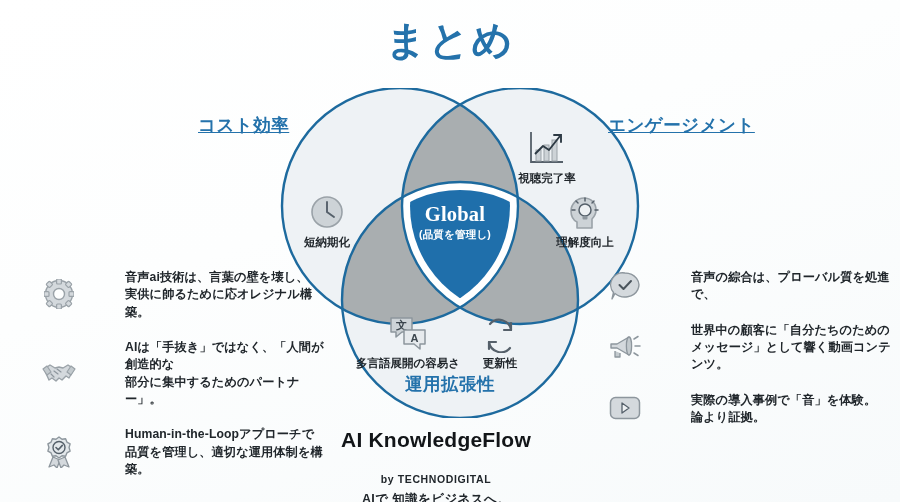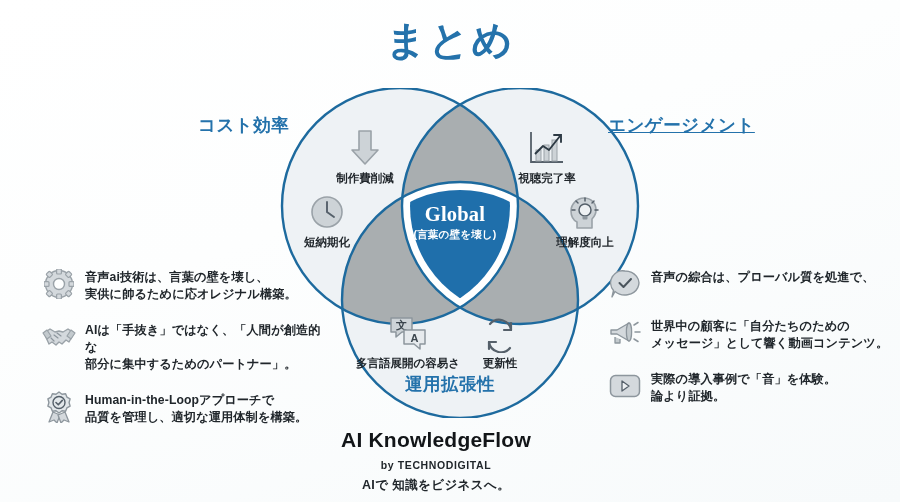--- a/index.html
+++ b/index.html
@@ -49,21 +49,21 @@
   .venn-svg { display: block; }
 
   .venn-label {
     position: absolute;
     font-size: 17.5px;
     font-weight: 700;
     color: #2472ab;
     letter-spacing: 0.5px;
     white-space: nowrap;
   }
-  #label-cost { left: 198px; top: 113px; }
+  #label-cost { left: 198px; top: 113px; text-decoration: underline; }
   #label-engagement { left: 608px; top: 113px; text-decoration: underline; }
   #label-ops {
     left: 0; top: 372px; width: 900px;
     text-align: center;
   }
 
   
   .venn-item {
     position: absolute;
     width: 110px;
@@ -114,22 +114,23 @@
   
   .side {
     position: absolute;
     width: 290px;
   }
   #side-left { left: 42px; top: 268px; }
   #side-right { left: 608px; top: 268px; }
 
   .bullet {
     display: flex;
-    align-items: flex-start;
+    align-items: center;
     margin-bottom: 17px;
+    gap: 40px;
   }
   .bullet .bic {
     flex: 0 0 34px;
     width: 34px;
     height: 32px;
     margin-right: 9px;
     display: flex;
     align-items: center;
     justify-content: center;
   }
@@ -154,21 +155,21 @@
     font-size: 21px;
     font-weight: 700;
     color: #121518;
     letter-spacing: 0.2px;
   }
   .footer .by {
     font-size: 10.5px;
     font-weight: 700;
     color: #20262b;
     letter-spacing: 0.6px;
-    margin-top: 7px;
+    margin-top: 21px;
   }
   .footer .tagline {
     font-size: 12.5px;
     font-weight: 700;
     color: #20262b;
     margin-top: 6px;
     letter-spacing: 0.4px;
   }
 </style>
 </head>
@@ -241,35 +242,27 @@
       <g fill="none" stroke="#1d6a9e" stroke-width="2.4">
         <circle cx="130" cy="118" r="118"></circle>
         <circle cx="250" cy="118" r="118"></circle>
         <circle cx="190" cy="212" r="118"></circle>
       </g>
     </svg>
   </div>
 
   <div class="center-text">
     <div class="cg-en">Global</div>
-    <div class="cg-jp">(言葉の壁を壊し)</div>
+    <div class="cg-jp">(品質を管理し)</div>
   </div>
 
   <div class="venn-label" id="label-cost">コスト効率</div>
   <div class="venn-label" id="label-engagement">エンゲージメント</div>
   <div class="venn-label" id="label-ops">運用拡張性</div>
 
-  <div class="venn-item" id="item-cost-1">
-    <span class="ico">
-      <svg width="34" height="40" viewBox="0 0 34 40">
-          <path d="M11 3 h12 v19 h7 L17 36 L4 22 h7 z" fill="#cdd3d7" stroke="#9aa2a8" stroke-width="1.6" stroke-linejoin="round"></path>
-        </svg>
-    </span>
-    <span>制作費削減</span>
-  </div>
 
   <div class="venn-item" id="item-cost-2">
     <span class="ico">
       <svg width="38" height="40" viewBox="0 0 38 40">
           <circle cx="19" cy="20" r="15" fill="#cdd3d7" stroke="#9aa2a8" stroke-width="1.6"></circle>
           <path d="M19 10 v10 l7 5" fill="none" stroke="#55606a" stroke-width="1.9" stroke-linecap="round"></path>
         </svg>
     </span>
     <span>短納期化</span>
   </div>

